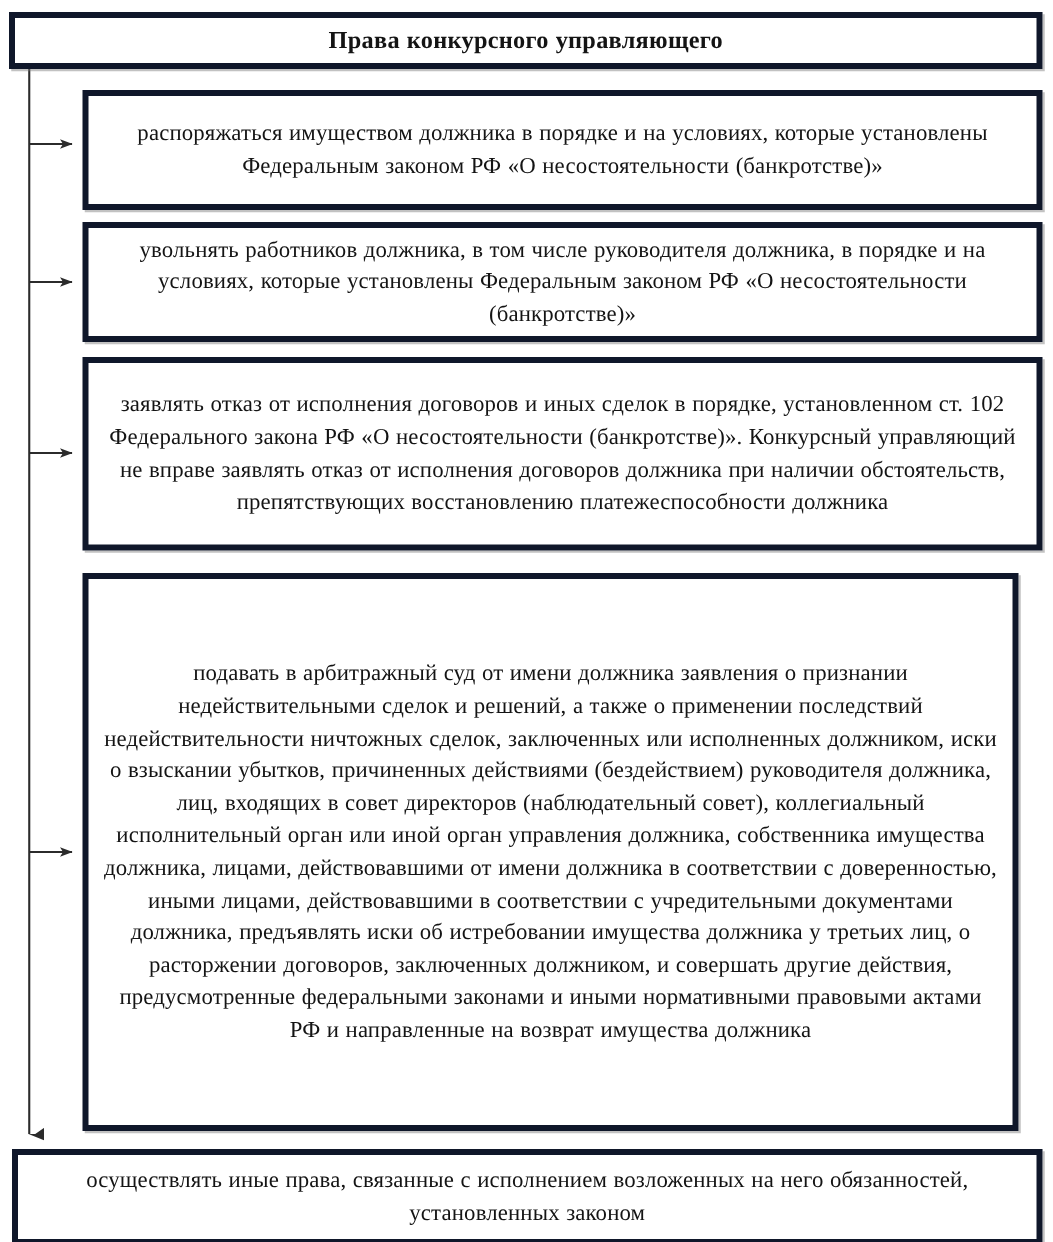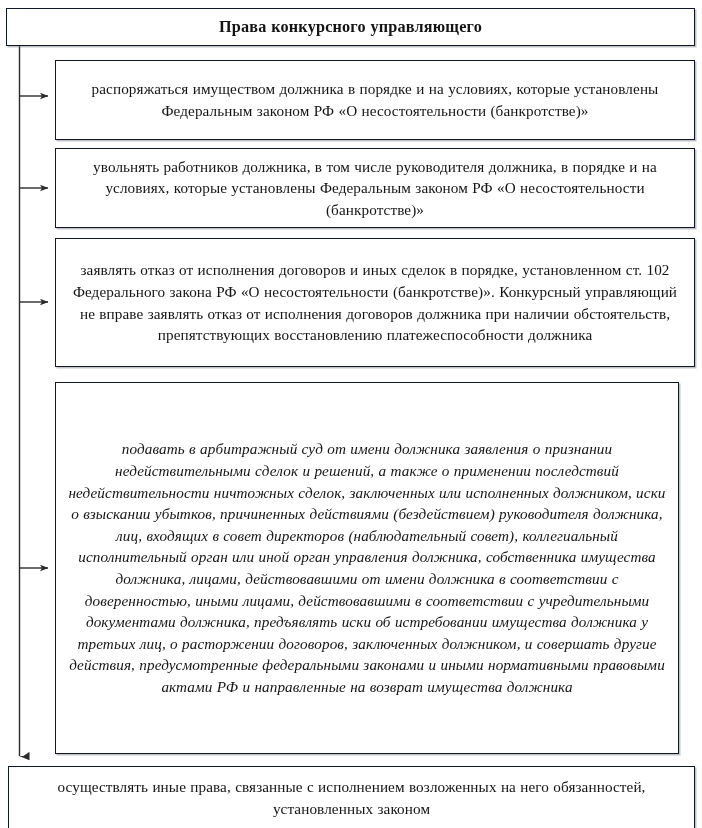--- a/index.html
+++ b/index.html
@@ -31,21 +31,21 @@
     top: 0;
     width: 702px;
     height: 828px;
     z-index: 1;
   }
 
   .node {
     position: absolute;
     box-sizing: border-box;
     background: #ffffff;
-    border: 1px solid #0f172a;
+    border: 4px solid #0f172a;
     box-shadow: 1.5px 1.5px 0 rgba(120,120,120,0.45);
     display: flex;
     align-items: center;
     justify-content: center;
     z-index: 2;
   }
 
   .node-text {
     display: block;
     width: 100%;
@@ -70,21 +70,21 @@
     font-weight: bold;
     font-size: 16.2px;
     line-height: 20px;
     letter-spacing: 0.2px;
   }
 
   
   #node-item-1 { left: 55px; top: 60px;  width: 640px; height: 80px; }
   #node-item-2 { left: 55px; top: 148px; width: 640px; height: 80px; }
   #node-item-3 { left: 55px; top: 238px; width: 640px; height: 129px; justify-content: flex-end; }
-  #node-item-4 { left: 55px; top: 382px; width: 624px; height: 372px; font-style: italic; }
+  #node-item-4 { left: 55px; top: 382px; width: 624px; height: 372px; }
 
   
   #node-footer {
     left: 8px;
     top: 766px;
     width: 687px;
     height: 64px;
     justify-content: flex-end;
   }
 </style>

